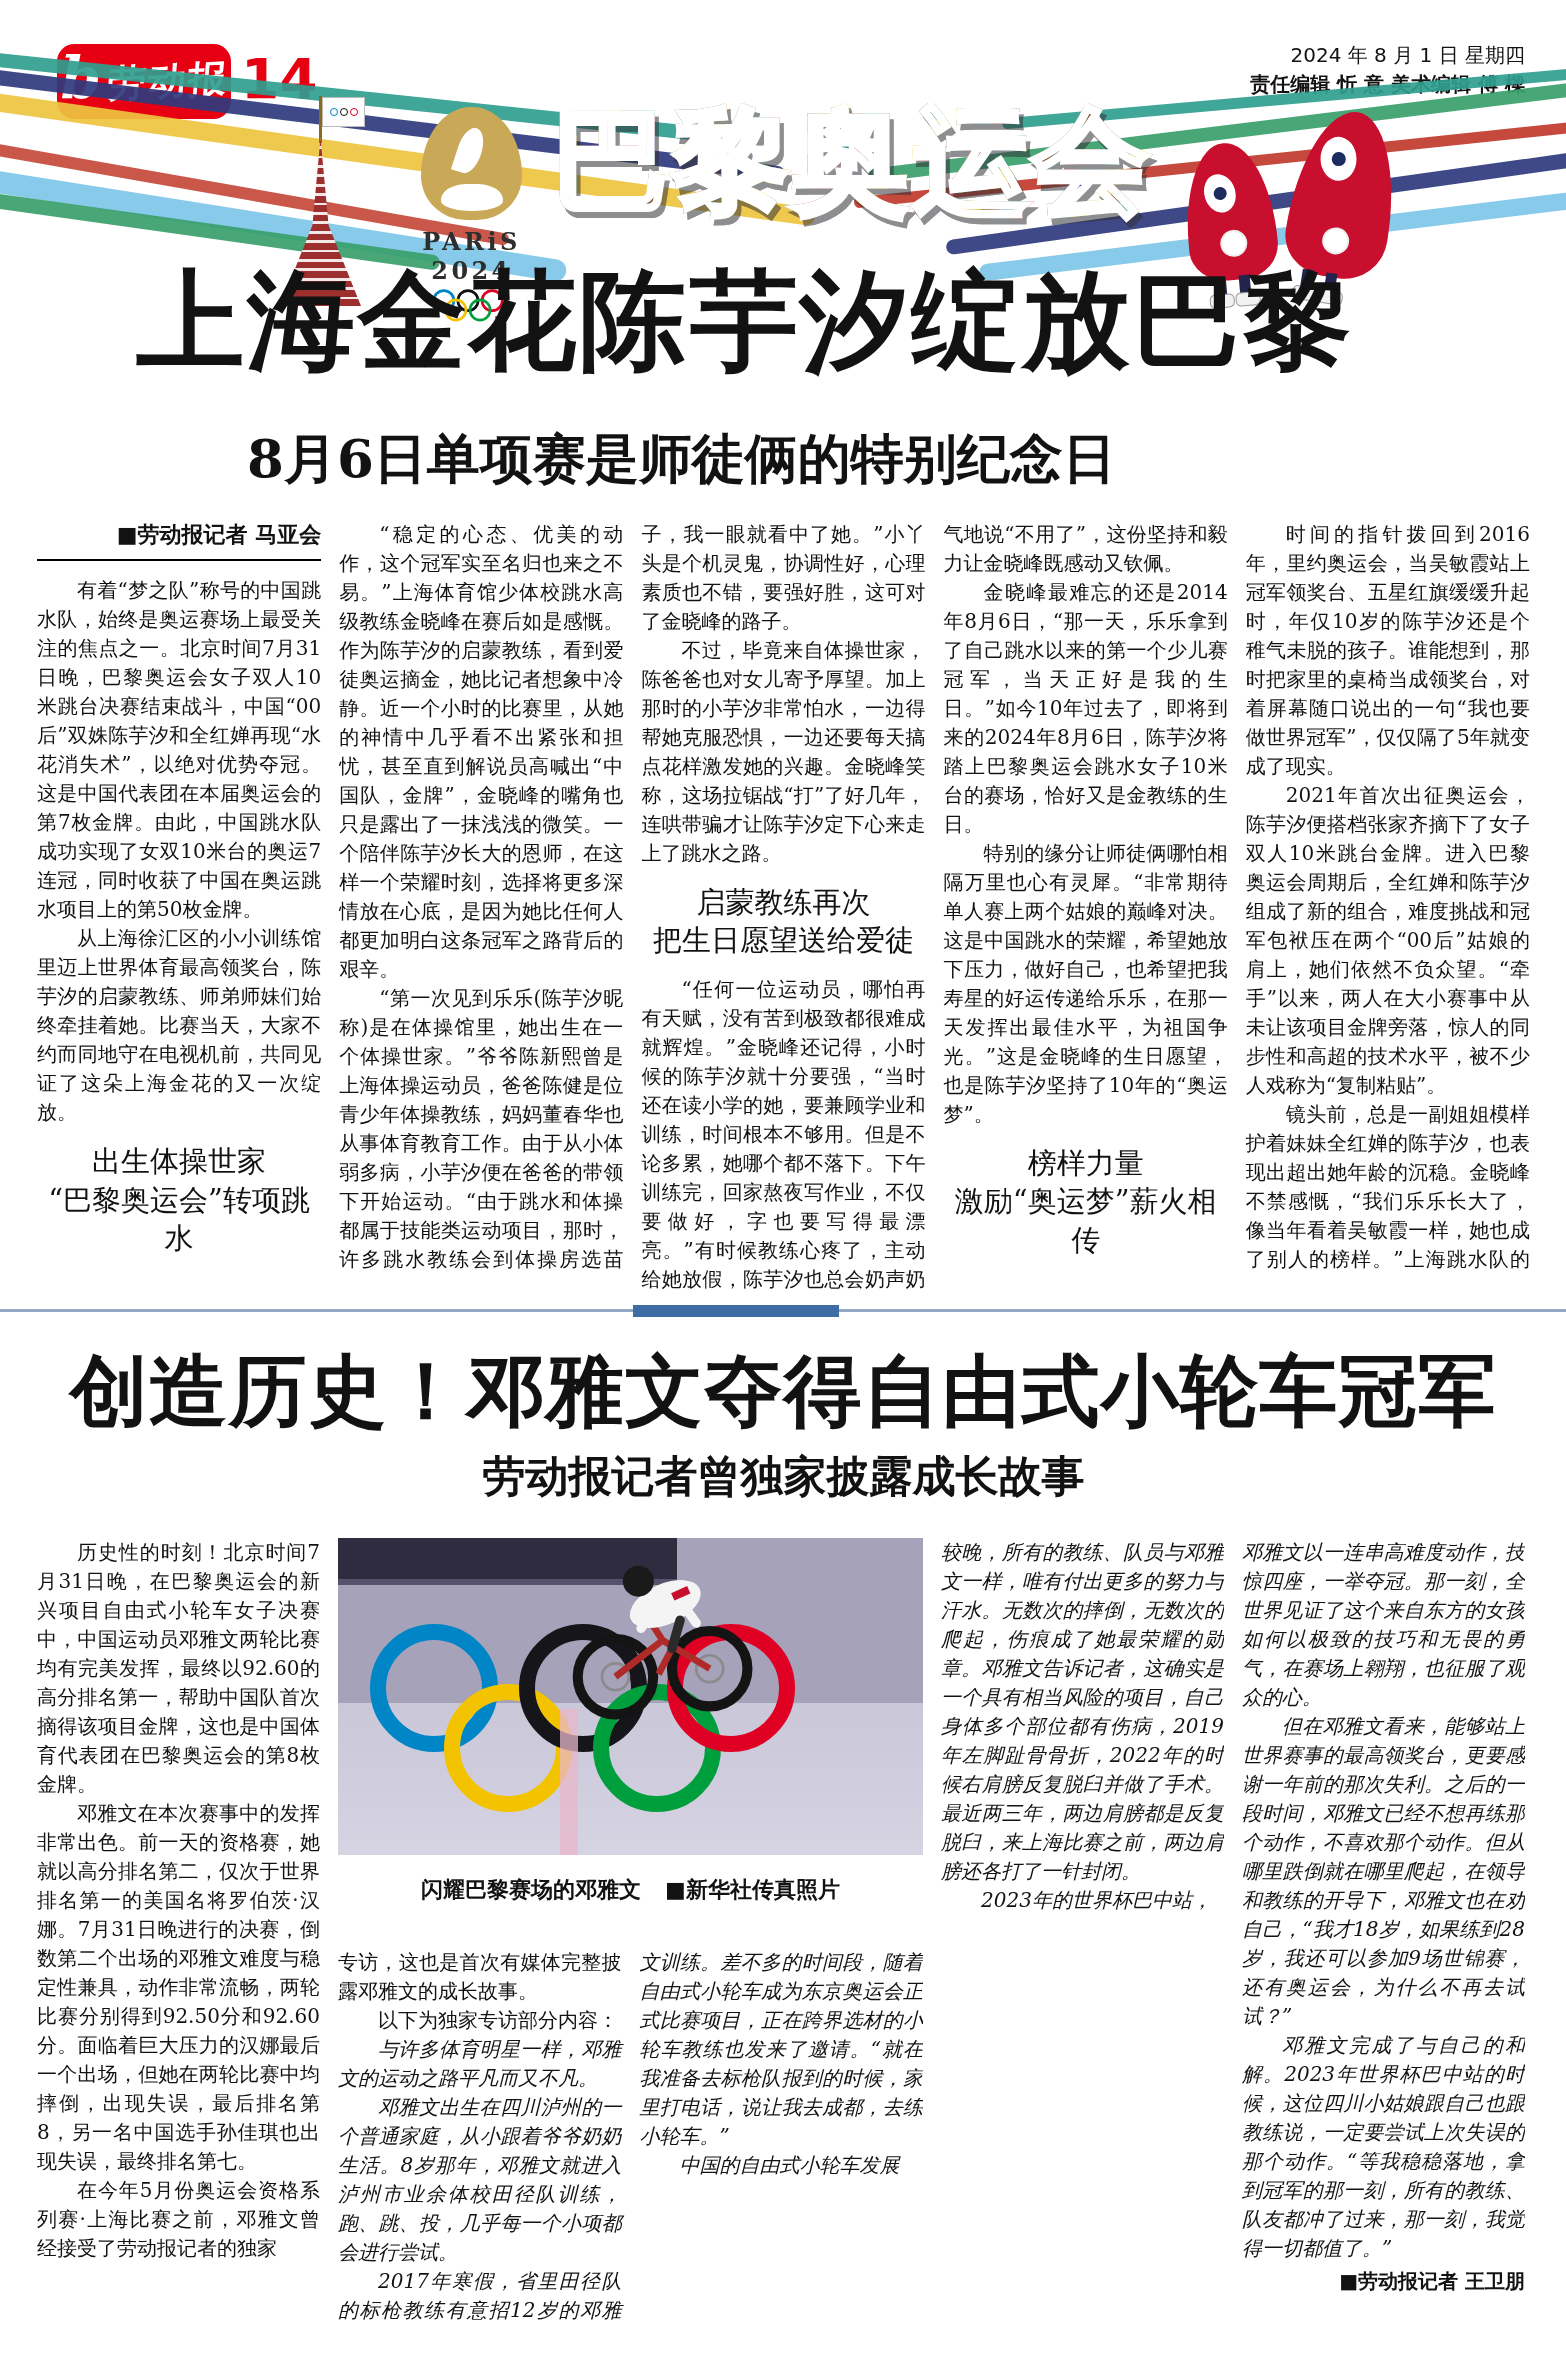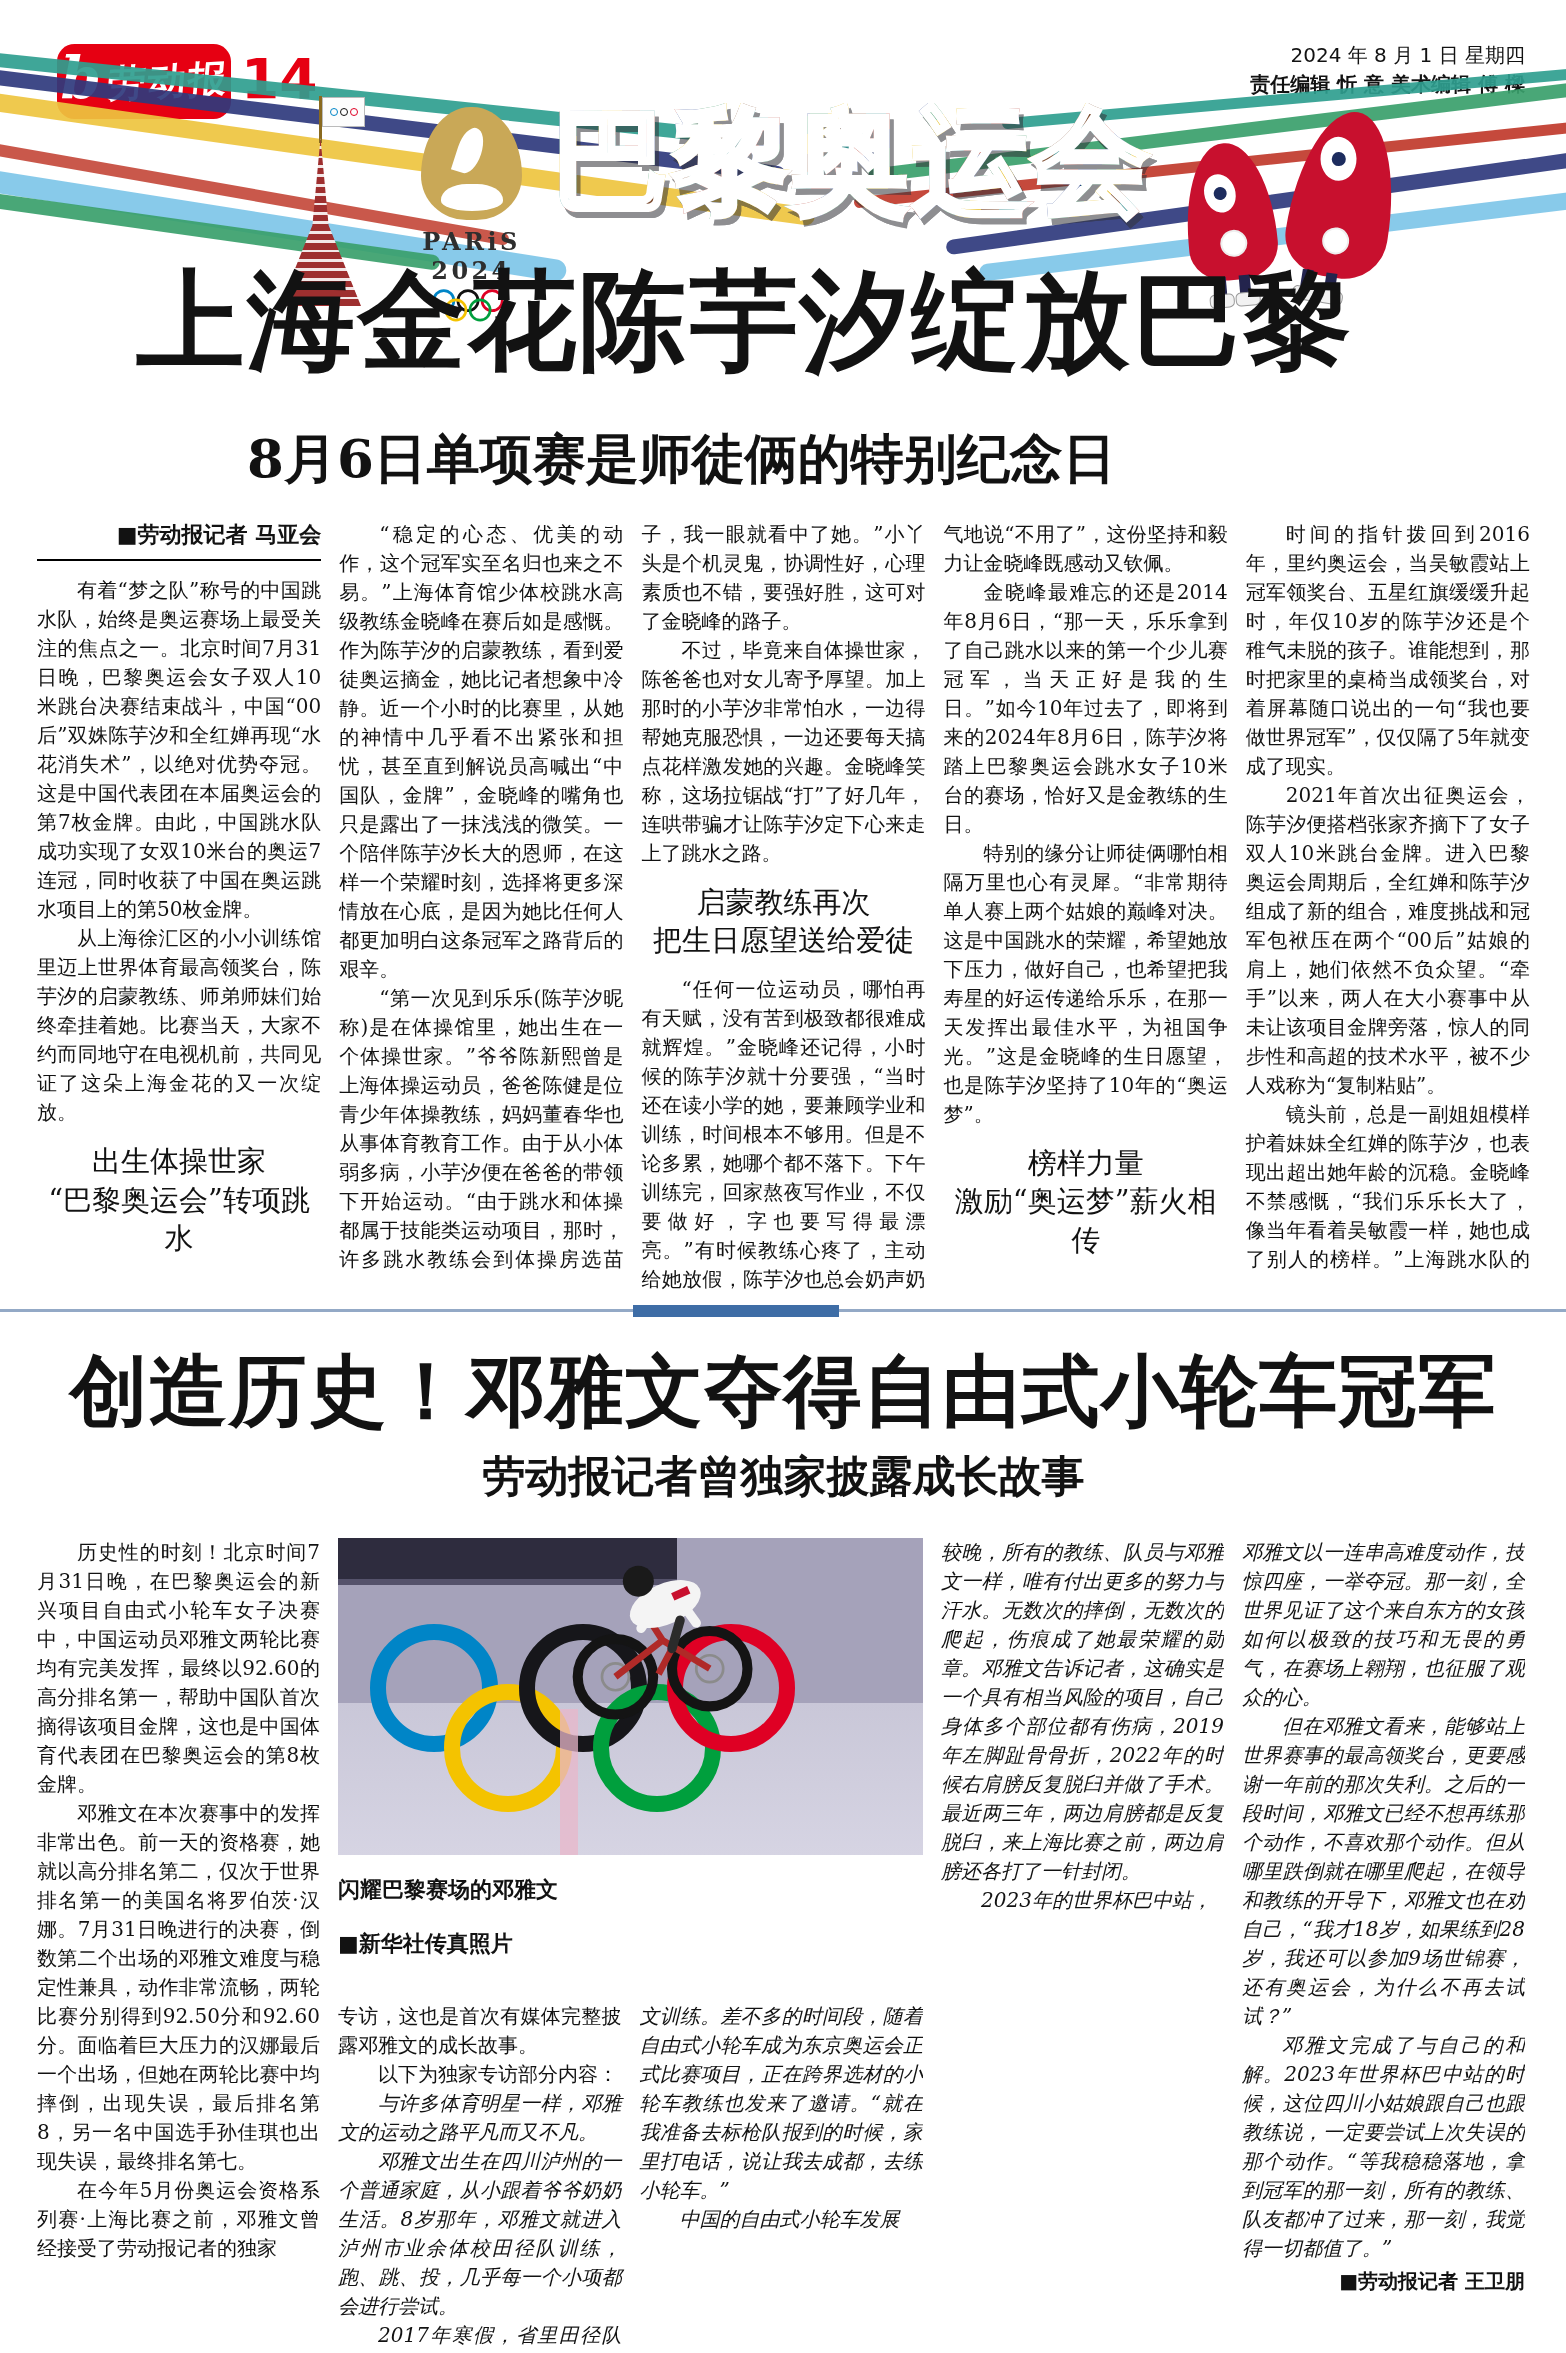--- a/index.html
+++ b/index.html
@@ -116,21 +116,21 @@
   .pink-stripe{position:absolute;left:38%;bottom:0;width:17.5px;height:46%;background:#e8b7c9;opacity:.75;}
   .ring{position:absolute;border-radius:50%;width:128px;height:128px;border-style:solid;border-width:16px;}
   .ring.b{border-color:#0085c7;left:32px;top:86px;}
   .ring.k{border-color:#16161a;left:181px;top:86px;}
   .ring.r{border-color:#df0024;left:329px;top:86px;}
   .ring.y{border-color:#f4c300;left:106px;top:146px;}
   .ring.g{border-color:#009f3d;left:255px;top:146px;}
   .rider{position:absolute;left:202px;top:4px;}
 
   .caption-row{margin-top:20px;display:flex;justify-content:center;gap:24px;
-    font-family:"DejaVu Sans",sans-serif;font-weight:700;font-size:22px;flex-direction:column;}
+    font-family:"DejaVu Sans",sans-serif;font-weight:700;font-size:22px;}
 </style>
 </head>
 <body>
 
 <div class="masthead-box" data-name="masthead-logo">
   <span class="logo-b" data-name="masthead-b-icon">b</span>
   <span class="logo-text" data-name="masthead-title">劳动报</span>
 </div>
 <div class="page-num" data-name="page-number">14</div>
 <div class="date-line" data-name="date-line">2024 年 8 月 1 日 星期四</div>

